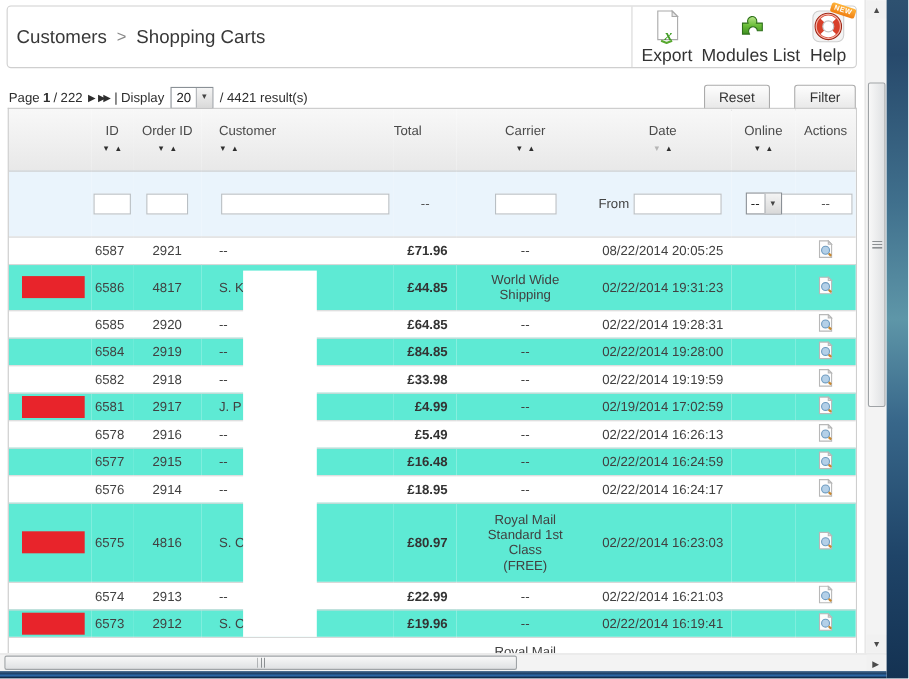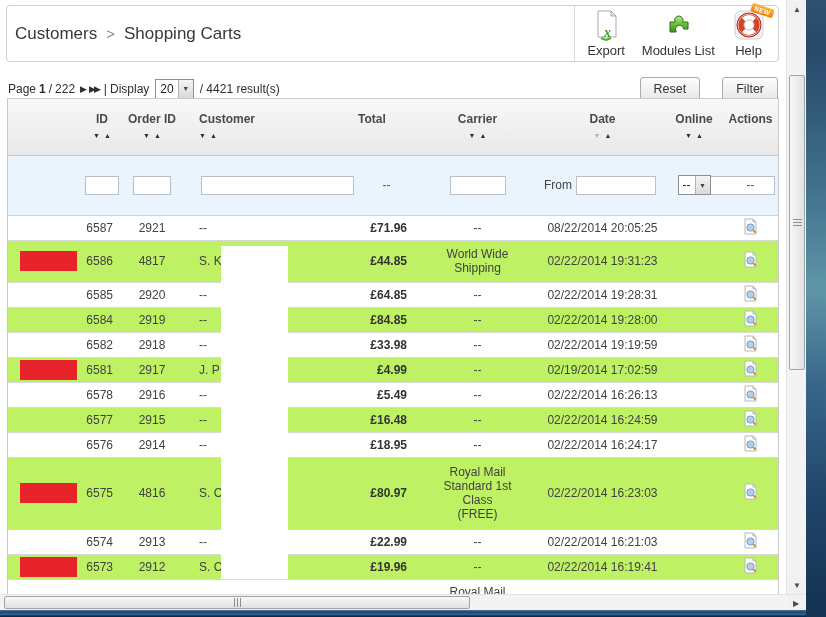--- a/index.html
+++ b/index.html
@@ -32,21 +32,21 @@
 
   
   .header-bar { position: absolute; left: 6px; top: 5px; width: 773px; height: 57px; background: #fff;
     border: 1px solid #cfcfcf; border-radius: 4px; }
   .breadcrumb { position: absolute; left: 8px; top: 0; height: 100%; display: flex; align-items: center; gap: 9px;
     font-size: 17px; color: #383838; }
   .breadcrumb .sep { color: #8a8a8a; font-size: 15px; }
   .toolbar { position: absolute; right: 0; top: 0; width: 204px; height: 100%; border-left: 1px solid #d8d8d8;
     display: flex; align-items: center; justify-content: space-around; padding: 0 4px; }
   .tool-btn { display: flex; flex-direction: column; align-items: center; gap: 2px; cursor: pointer; padding: 2px 3px; }
-  .tool-btn .lbl { font-size: 13px; color: #333; white-space: nowrap; }
+  .tool-btn .lbl { font-size: 16px; color: #333; white-space: nowrap; }
   .tool-ico { position: relative; width: 34px; height: 32px; display: flex; align-items: center; justify-content: center; }
   .new-badge { position: absolute; top: -3px; right: -8px; background: linear-gradient(180deg,#ffb53c,#f07f12);
     color: #fff; font-size: 6.5px; font-weight: bold; padding: 1px 3px; border-radius: 2px; transform: rotate(18deg); letter-spacing: .5px; }
 
   
   .pagination-bar { position: absolute; left: 8px; top: 75px; width: 770px; height: 27px; display: flex; align-items: center;
     font-size: 12px; color: #2e2e2e; }
   .pagination-bar .bold { font-weight: bold; margin: 0 3px; }
   .pg-gap { margin: 0 3px; }
   .pg-arrow { font-size: 9px; margin: 0 2px; cursor: pointer; letter-spacing: -2px; }
@@ -59,40 +59,40 @@
     background: linear-gradient(180deg,#fdfdfd,#e7e7e7); cursor: pointer; }
 
   
   .table-wrap { position: absolute; left: 7px; top: 98px; width: 772px; height: 496px; overflow: hidden;
     border-top: 1px solid #c9c9c9; border-left: 1px solid #c9c9c9; border-right: 1px solid #c9c9c9; }
   table.carts { width: 770px; border-collapse: collapse; table-layout: fixed; font-size: 12px; color: #414141; }
   col.c-ind { width: 75px; } col.c-id { width: 38px; } col.c-oid { width: 62px; } col.c-cust { width: 175px; }
   col.c-tot { width: 57px; } col.c-carr { width: 125px; } col.c-date { width: 125px; } col.c-onl { width: 58px; } col.c-act { width: 55px; }
 
   thead th { height: 56px; background: linear-gradient(180deg,#f8f8f8,#e8e8e8); border-bottom: 1px solid #c8c8c8;
-    vertical-align: top; padding-top: 13px; font-size: 12px; font-weight: bold; color: #4a4a4a; text-align: center; }
+    vertical-align: top; padding-top: 13px; font-size: 12px; font-weight: normal; color: #4a4a4a; text-align: center; }
   .th-inner { display: flex; flex-direction: column; align-items: center; gap: 3px; line-height: 14px; }
   th.al-left .th-inner { align-items: flex-start; padding-left: 16px; }
   th.al-right .th-inner { align-items: flex-start; padding-right: 8px; }
   .sort-arrows { display: flex; gap: 4px; }
   .sort-arrows span { font-size: 7px; color: #2f2f2f; cursor: pointer; }
   .sort-arrows span.muted { color: #b5b5b5; }
 
   tr.filter-row td { height: 60px; background: #eaf4fc; border-bottom: 1px solid #d2d2d2; text-align: center; vertical-align: middle; }
   .f-input { border: 1px solid #b9bfc4; background: #fff; height: 19px; font-size: 12px; padding: 0 3px; font-family: "Liberation Sans", sans-serif; }
   .w-id { width: 34px; } .w-oid { width: 38px; } .w-cust { width: 153px; margin-left: 14px; } .w-carr { width: 56px; } .w-date { width: 80px; }
   .date-filter { display: flex; flex-direction: row; gap: 3px; align-items: center; }
   .date-line { display: flex; align-items: center; }
   .date-line label { width: 32px; text-align: right; margin-right: 4px; font-size: 12px; color: #444; }
   .dash { color: #555; }
   td.cell-cust-filter { text-align: left; }
 
   tbody tr td { border-bottom: 1px solid #d8d8d8; vertical-align: middle; text-align: center; line-height: 14px; }
   tbody tr.odd td { background: #fff; }
-  tbody tr.even td { background: #bef264; }
+  tbody tr.even td { background: #5eead4; }
   tbody tr { height: 25px; }
   tbody tr:nth-child(2) { height: 42px; }
   tbody tr:nth-child(10) { height: 72px; }
   td.cell-id { text-align: right; padding-right: 8px; }
   td.cell-customer { text-align: left; padding-left: 16px; }
   td.cell-total { text-align: right; padding-right: 8px; font-weight: bold; color: #333; }
   td.cell-carrier { padding: 2px 26px; }
   .red-flag { width: 57px; height: 20px; margin-left: 12px; background: #e8242b; }
   .details-icon { display: inline-block; width: 17px; height: 17px; cursor: pointer; }
 

